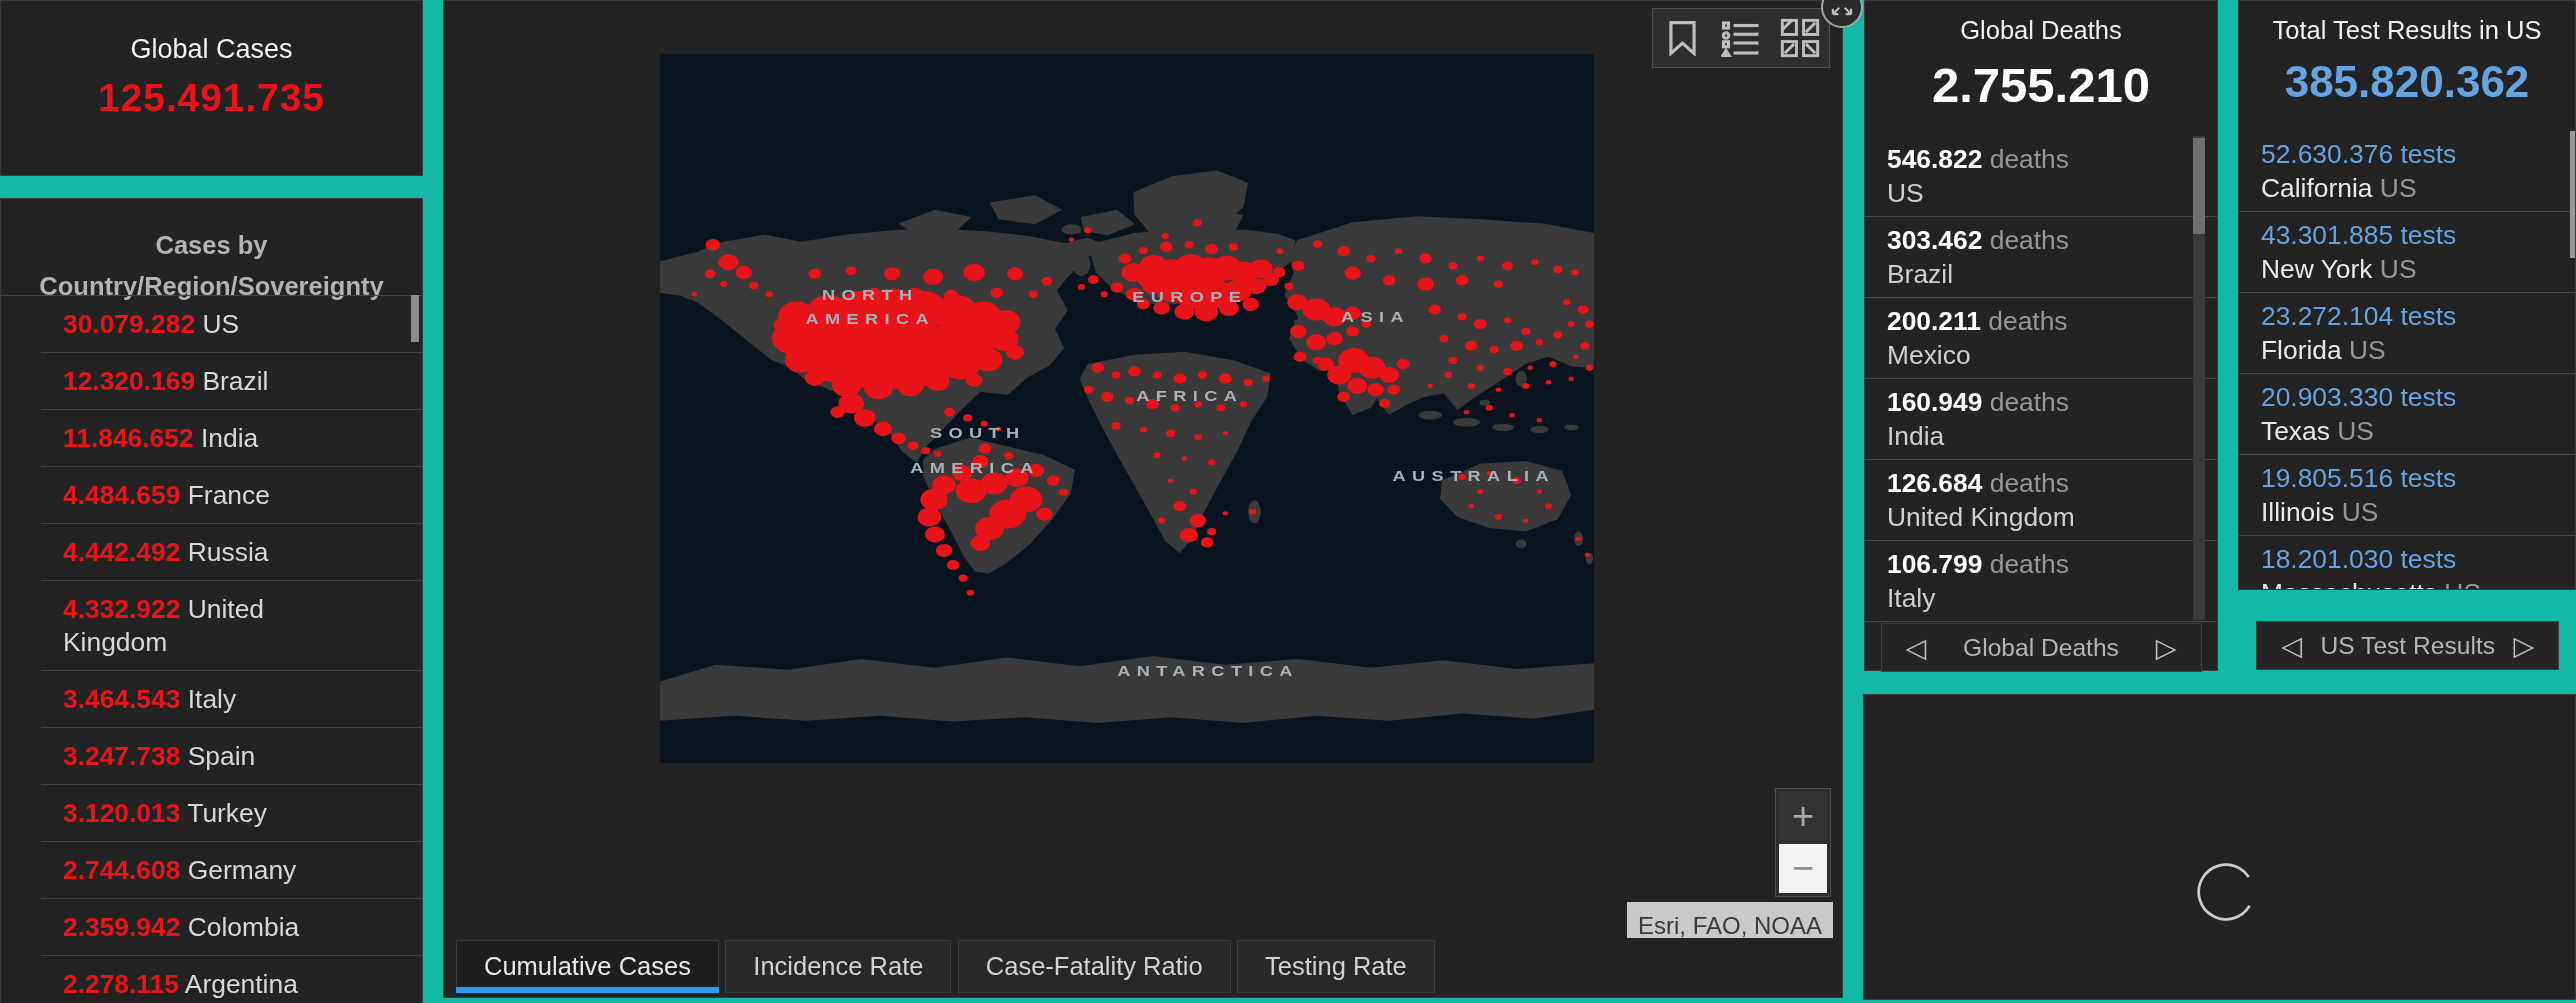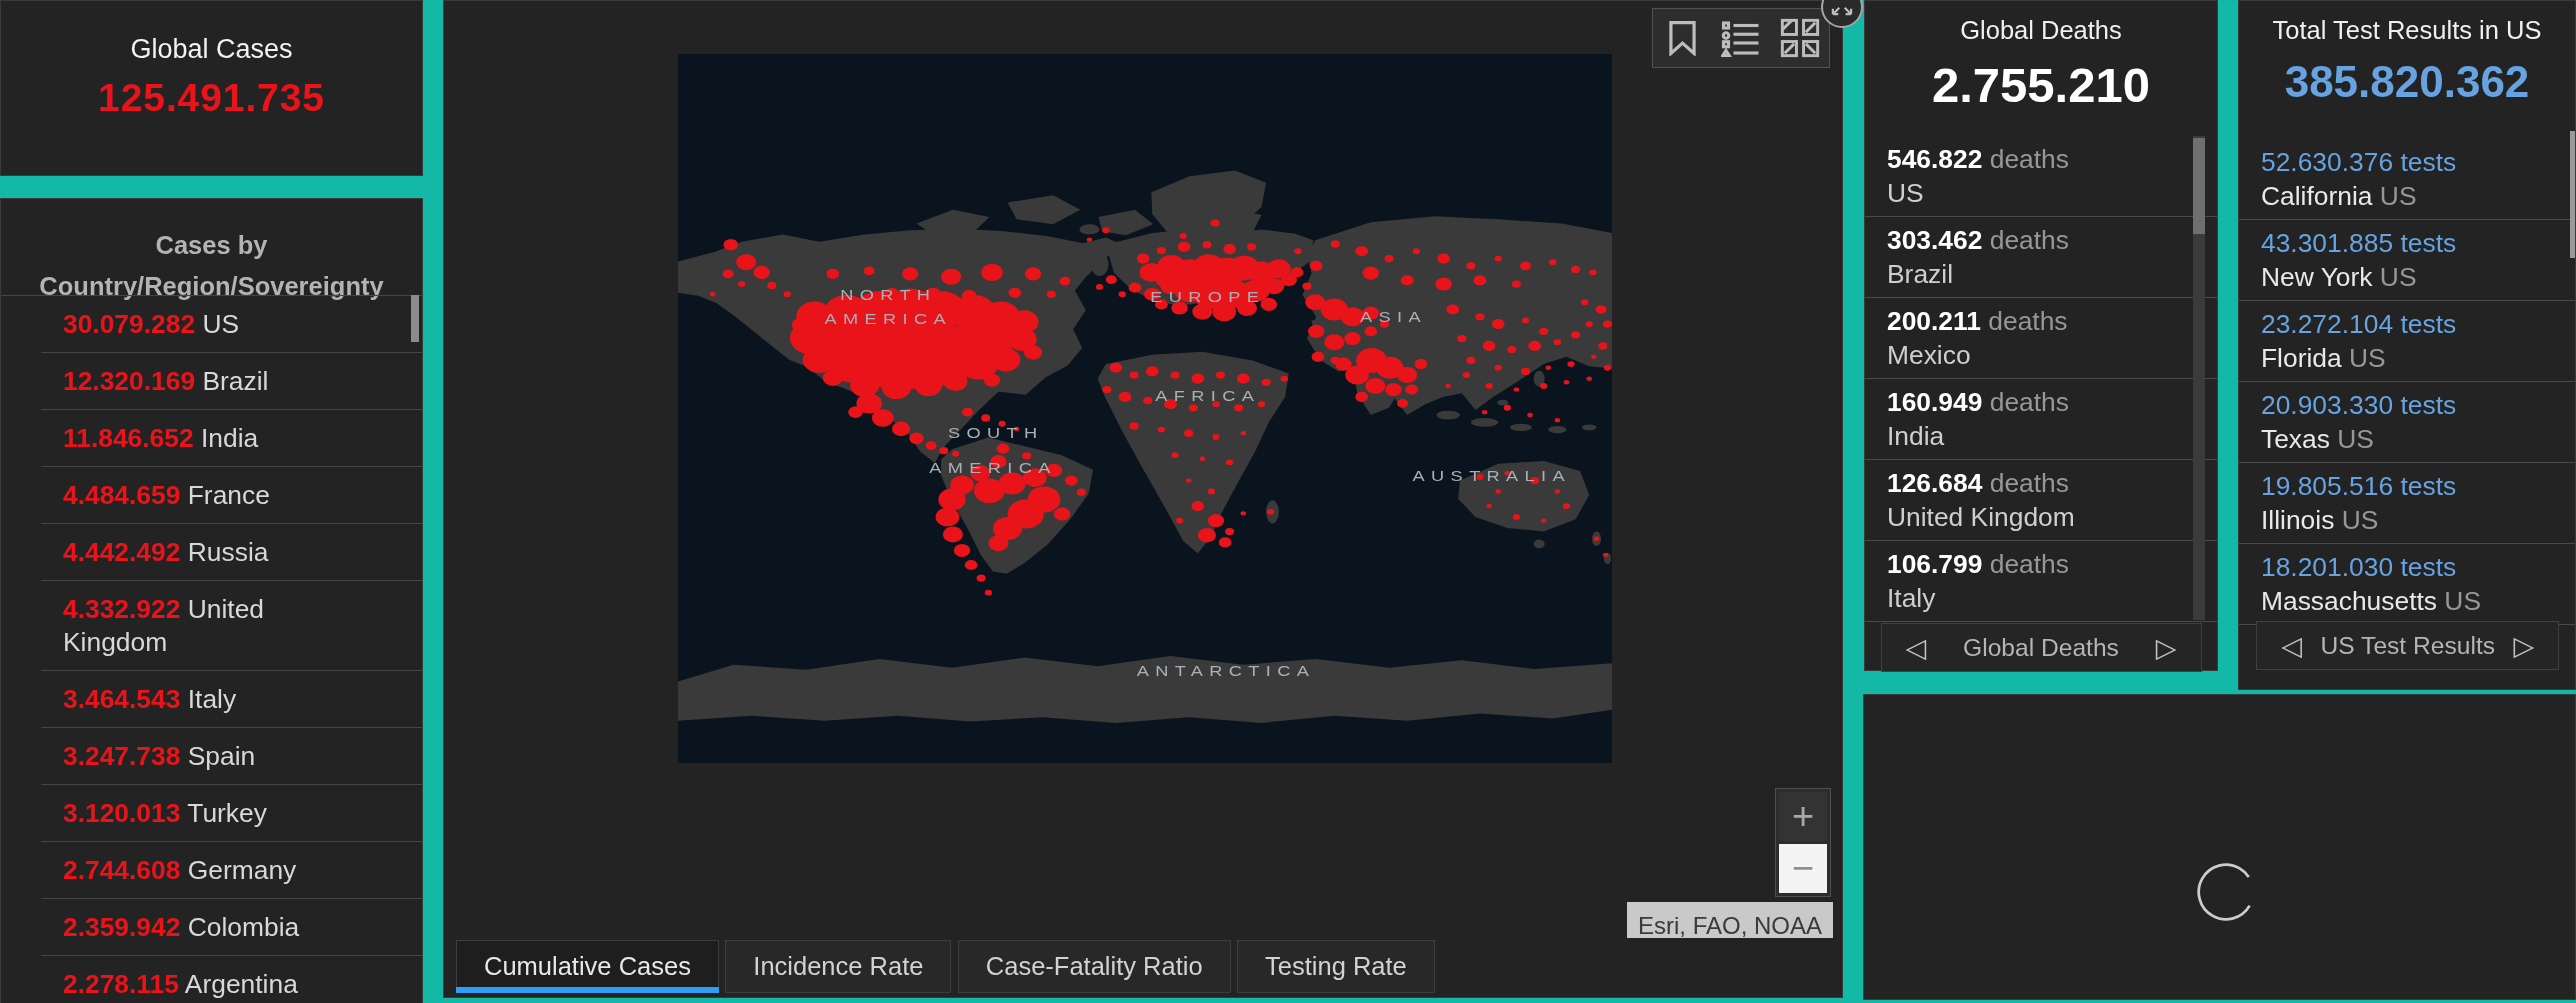--- a/index.html
+++ b/index.html
@@ -22,21 +22,21 @@
   #cases-panel{left:0;top:198px;width:423px;height:806px;overflow:hidden;}
   .cases-header{text-align:center;color:#b3b3b3;font-weight:bold;font-size:25.5px;line-height:41px;padding-top:26px;height:95px;}
   .cases-list{position:absolute;top:96px;left:0;right:0;bottom:0;border-top:0.9px solid #454545;overflow:hidden;padding-left:40px;}
   .cases-row{padding:12px 73px 11px 22px;font-size:26.4px;line-height:33px;border-bottom:0.9px solid #454545;color:#d8d8d8;}
   .cases-row .num{color:var(--red);font-weight:bold;}
   .vthumb{position:absolute;background:#8c8c8c;}
   #cases-thumb{right:2.7px;top:96px;width:8.2px;height:47px;}
 
   
   #map-panel{left:443px;top:0;width:1400px;height:998px;}
-  .map-canvas{position:absolute;left:234px;top:53px;width:934px;height:709px;background:var(--ocean);}
+  .map-canvas{position:absolute;left:216px;top:53px;width:934px;height:709px;background:var(--ocean);font-weight:bold;}
   .map-canvas svg{display:block;width:100%;height:100%;}
   #land-group path,#land-group ellipse,#land-group circle{fill:var(--land);}
   #dots-group circle{fill:var(--red);}
   #labels-group text{fill:var(--map-label);font-family:"Liberation Sans",sans-serif;font-size:20px;letter-spacing:7px;text-anchor:middle;}
 
   .map-toolbar{position:absolute;left:1208px;top:7.3px;width:178px;height:60px;background:#2d2d2d;border:0.9px solid #525252;display:flex;align-items:center;justify-content:space-around;}
   .tool-btn{width:40px;height:40px;display:flex;align-items:center;justify-content:center;background:none;border:none;cursor:pointer;}
   .tool-btn svg{stroke:#bdbdbd;fill:none;stroke-width:2.5;}
 
   .expand-btn{position:absolute;left:1377px;top:-15.5px;width:42px;height:42px;border:2.7px solid #a5a5a5;border-radius:50%;background:#2a2a2a;z-index:6;display:flex;align-items:flex-end;justify-content:center;}
@@ -49,28 +49,28 @@
 
   .attribution{position:absolute;left:1183px;top:901px;height:36px;padding:8px 11px;background:var(--attr-bg);color:var(--attr-text);font-size:24px;line-height:32px;}
 
   .tabs{position:absolute;left:12px;top:939px;height:53px;display:flex;gap:6.4px;}
   .tab{background:#282828;border:0.9px solid #3d3d3d;padding:16px 27px;font-size:25.5px;color:#d2d2d2;display:flex;align-items:center;position:relative;cursor:pointer;white-space:nowrap;}
   .tab.active{background:#1e1e1e;color:#e8e8e8;}
   .tab.active::after{content:'';position:absolute;left:-0.9px;right:-0.9px;bottom:-0.9px;height:5.5px;background:var(--tab-blue);}
 
   
   #deaths-panel{left:1864px;top:0;width:354px;height:671px;}
-  #tests-panel{left:2238px;top:0;width:338px;height:690px;}
+  #tests-panel{left:2238px;top:0;width:338px;height:590px;}
   .side-title{text-align:center;font-size:25.5px;color:#f0f0f0;margin-top:14.6px;}
   .side-number{text-align:center;font-weight:bold;margin-top:12px;}
   #deaths-panel .side-number{font-size:49px;color:#ffffff;}
   #tests-panel .side-number{font-size:44px;color:var(--blue);}
   .side-list{position:absolute;left:0;right:0;overflow:hidden;}
   #deaths-panel .side-list{top:135px;bottom:0;}
-  #tests-panel .side-list{top:138px;bottom:0;}
+  #tests-panel .side-list{top:130px;bottom:0;}
   .side-row{height:81px;padding:6.4px 22px;font-size:26.4px;line-height:34px;border-bottom:0.9px solid var(--divider);}
   .side-row .val{color:#ffffff;font-weight:bold;}
   .side-row .unit{color:#979797;}
   .side-row .country{color:#cfcfcf;}
   #tests-panel .side-row .val{color:var(--blue);font-weight:normal;}
   #tests-panel .side-row .unit{color:var(--blue);}
   #tests-panel .side-row .country{color:#e9e9e9;}
   .side-row .suffix{color:#979797;}
   .scroll-track{position:absolute;background:#3b3b3b;}
   #deaths-track{right:12px;top:135px;width:12px;height:484px;}

